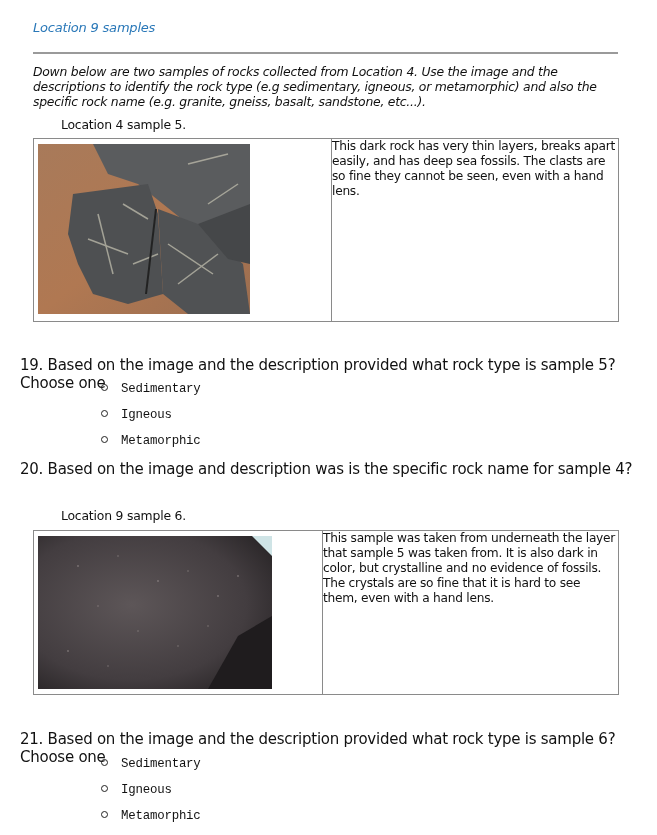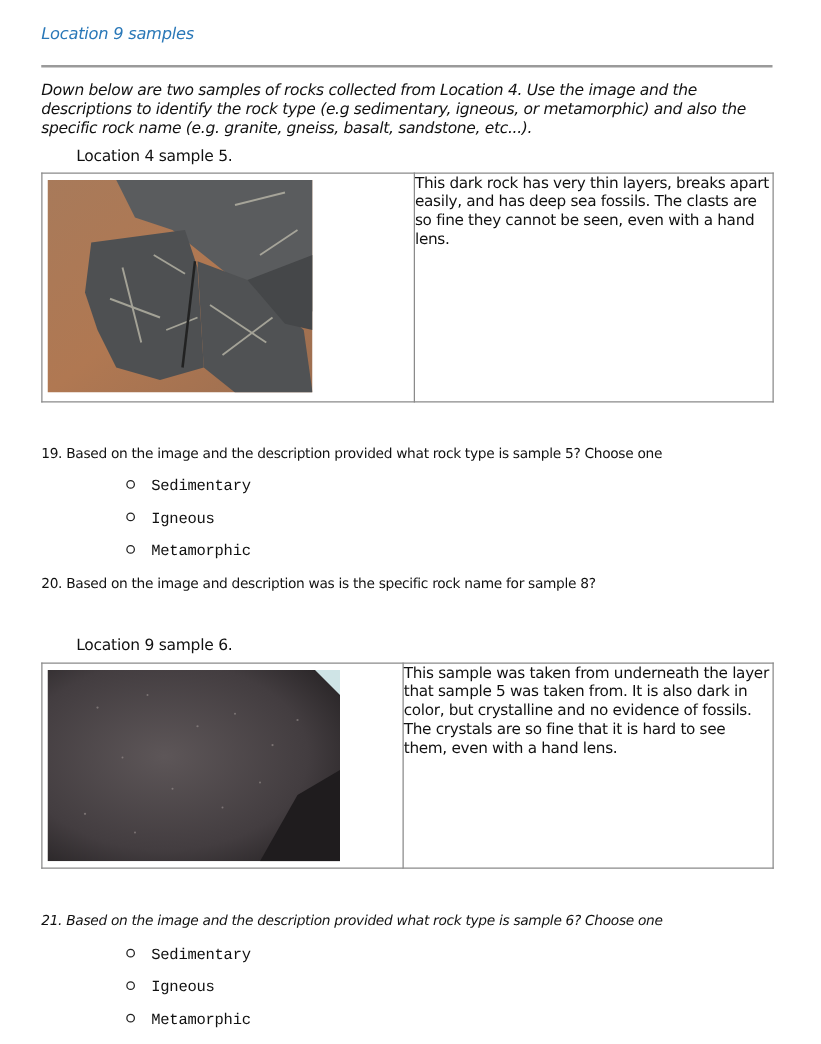--- a/index.html
+++ b/index.html
@@ -8,21 +8,21 @@
   .heading { position: absolute; left: 33px; top: 20px; font-size: 13px; font-style: italic;
              color: #2a78b8; letter-spacing: -0.2px; }
   .rule { position: absolute; left: 33px; top: 52px; width: 585px; height: 2px; background: #9a9a9a; }
   .intro { position: absolute; left: 33px; top: 64px; width: 590px; font-size: 12.4px; line-height: 15px;
            letter-spacing: -0.25px; font-style: italic; }
   .caption { position: absolute; left: 61px; font-size: 12.4px; letter-spacing: -0.2px; }
   table.sample { position: absolute; left: 33px; border-collapse: collapse; width: 586px; }
   table.sample td { border: 1px solid #8a8a8a; vertical-align: top; padding: 0; }
   .desc { font-size: 12.2px; line-height: 15px; letter-spacing: -0.25px; padding: 5px 6px 0 5px; }
   .photo { display: block; }
-  .q { position: absolute; left: 33px; font-size: 11px; letter-spacing: -0.25px; }
+  .q { position: absolute; left: 20px; font-size: 15px; letter-spacing: -0.25px; }
   .opt { position: absolute; left: 101px; font-size: 12.4px; letter-spacing: -0.2px; font-family: Liberation Mono, monospace; }
   .opt .bullet { display: inline-block; width: 5px; height: 5px; border: 1.2px solid #222; border-radius: 50%;
                  margin-right: 13px; vertical-align: middle; position: relative; top: -1px; cursor: pointer; }
 </style>
 </head>
 <body>
 
 <div class="heading">Location 9 samples</div>
 <div class="rule"></div>
 <div class="intro">Down below are two samples of rocks collected from Location 4. Use the image and the descriptions to identify the rock type (e.g sedimentary, igneous, or metamorphic) and also the specific rock name (e.g. granite, gneiss, basalt, sandstone, etc...).</div>
@@ -61,21 +61,21 @@
     <td class="desc">This dark rock has very thin layers, breaks apart easily, and has deep sea fossils. The clasts are so fine they cannot be seen, even with a hand lens.</td>
   </tr>
 </tbody>
   </table>
 
 <div class="q" style="top:356px;">19. Based on the image and the description provided what rock type is sample 5? Choose one</div>
 <div class="opt" style="top:382px;"><span class="bullet"></span><span>Sedimentary</span></div>
 <div class="opt" style="top:408px;"><span class="bullet"></span><span>Igneous</span></div>
 <div class="opt" style="top:434px;"><span class="bullet"></span><span>Metamorphic</span></div>
 
-<div class="q" style="top:460px;">20. Based on the image and description was is the specific rock name for sample 8?</div>
+<div class="q" style="top:460px;">20. Based on the image and description was is the specific rock name for sample 4?</div>
 
 <div class="caption" style="top:508px;">Location 9 sample 6.</div>
 <table class="sample" style="top:530px; height:165px;border-radius:13px;">
   <tbody>
       <tr>
     <td style="width:284px; padding:5px 0 0 4px;">
       <svg class="photo" width="234" height="153" viewBox="0 0 234 153">
         <defs>
           <radialGradient id="rock6" cx="0.4" cy="0.45" r="0.7">
             <stop offset="0" stop-color="#5d5658"></stop>
@@ -100,16 +100,16 @@
               <circle cx="70" cy="130" r="0.8"></circle>
               <circle cx="200" cy="40" r="0.9"></circle>
         </g>
       </svg>
     </td>
     <td class="desc">This sample was taken from underneath the layer that sample 5 was taken from. It is also dark in color, but crystalline and no evidence of fossils. The crystals are so fine that it is hard to see them, even with a hand lens.</td>
   </tr>
 </tbody>
   </table>
 
-<div class="q" style="top:730px;font-style:italic;">21. Based on the image and the description provided what rock type is sample 6? Choose one</div>
+<div class="q" style="top:730px;">21. Based on the image and the description provided what rock type is sample 6? Choose one</div>
 <div class="opt" style="top:757px;"><span class="bullet"></span><span>Sedimentary</span></div>
 <div class="opt" style="top:783px;"><span class="bullet"></span><span>Igneous</span></div>
 <div class="opt" style="top:809px;"><span class="bullet"></span><span>Metamorphic</span></div>
 
 </body></html>

